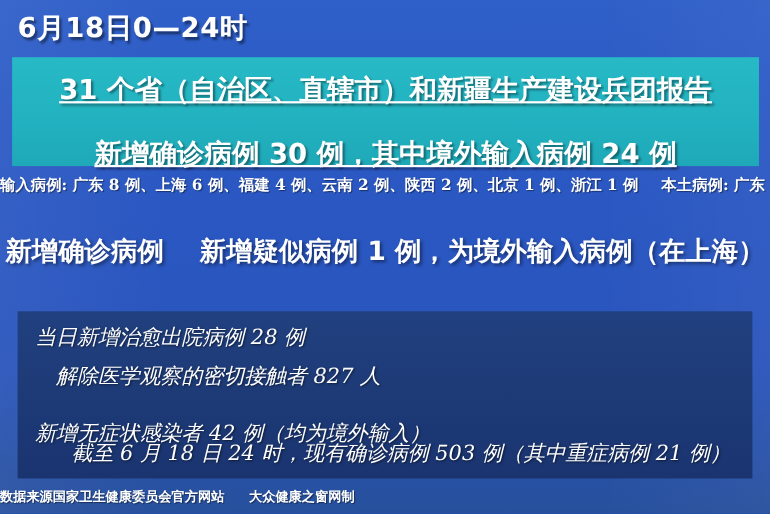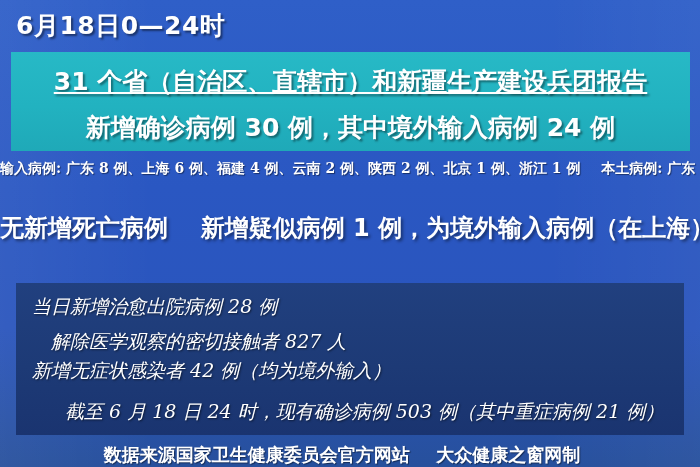--- a/index.html
+++ b/index.html
@@ -53,21 +53,21 @@
     position: absolute;
     left: 0;
     width: 679px;
     text-align: center;
     color: #ffffff;
     font-weight: bold;
     text-shadow: 2px 2px 2px rgba(0,0,0,0.40);
     white-space: nowrap;
   }
   .teal-line-1 { top: 13px; font-size: 25px; letter-spacing: 0px; text-decoration: underline; }
-  .teal-line-2 { top: 59px; font-size: 25px; letter-spacing: 0px; }
+  .teal-line-2 { top: 71px; font-size: 25px; letter-spacing: 0px; text-decoration: underline; }
 
   .breakdown {
     position: absolute;
     left: 0;
     top: 160px;
     width: 700px;
     text-align: center;
     color: #ffffff;
     font-size: 14px;
     font-weight: bold;
@@ -115,31 +115,31 @@
     position: absolute;
     left: 16px;
     color: #ffffff;
     font-size: 19px;
     font-family: "DejaVu Serif", "Liberation Serif", serif;
     text-shadow: 1px 1px 2px rgba(0,0,0,0.55);
     white-space: nowrap;
   }
   .stat-row.r0 { top: 11px; }
   .stat-row.r1 { top: 46px; margin-left: 19px; }
-  .stat-row.r2 { top: 75px; text-align: right; }
+  .stat-row.r2 { top: 98px; text-align: right; }
   .stat-row.r3 { top: 116px; margin-left: 33px; }
 
   .source-line {
     position: absolute;
     left: 0;
     top: 443px;
     width: 684px;
-    text-align: center;
+    text-align: left;
     color: #ffffff;
-    font-size: 18px;
+    font-size: 12px;
     font-weight: bold;
     font-family: "DejaVu Serif", "Liberation Serif", serif;
     text-shadow: 1px 1px 1px rgba(0,0,0,0.45);
     white-space: nowrap;
     z-index: 3;
   }
   .source-line .gap { display: inline-block; width: 14px; }
 </style>
 </head>
 <body>
@@ -155,21 +155,21 @@
 
   <div class="breakdown">
     <span>输入病例:</span>
     <span>广东 8 例、上海 6 例、福建 4 例、云南 2 例、陕西 2 例、北京 1 例、浙江 1 例</span>
     <span class="gap"></span>
     <span>本土病例:</span>
     <span>广东 6 例</span>
   </div>
 
   <div class="highlight-line">
-    <span>无新增死亡病例</span>
+    <span>新增确诊病例</span>
     <span class="gap"></span>
     <span>新增疑似病例 1 例，为境外输入病例（在上海）</span>
   </div>
 
   <div class="stats-panel">
     <div class="stats-list">
       <div class="stat-row r0">当日新增治愈出院病例 28 例</div>
       <div class="stat-row r1">解除医学观察的密切接触者 827 人</div>
       <div class="stat-row r2">新增无症状感染者 42 例（均为境外输入）</div>
       <div class="stat-row r3">截至 6 月 18 日 24 时，现有确诊病例 503 例（其中重症病例 21 例）</div>

